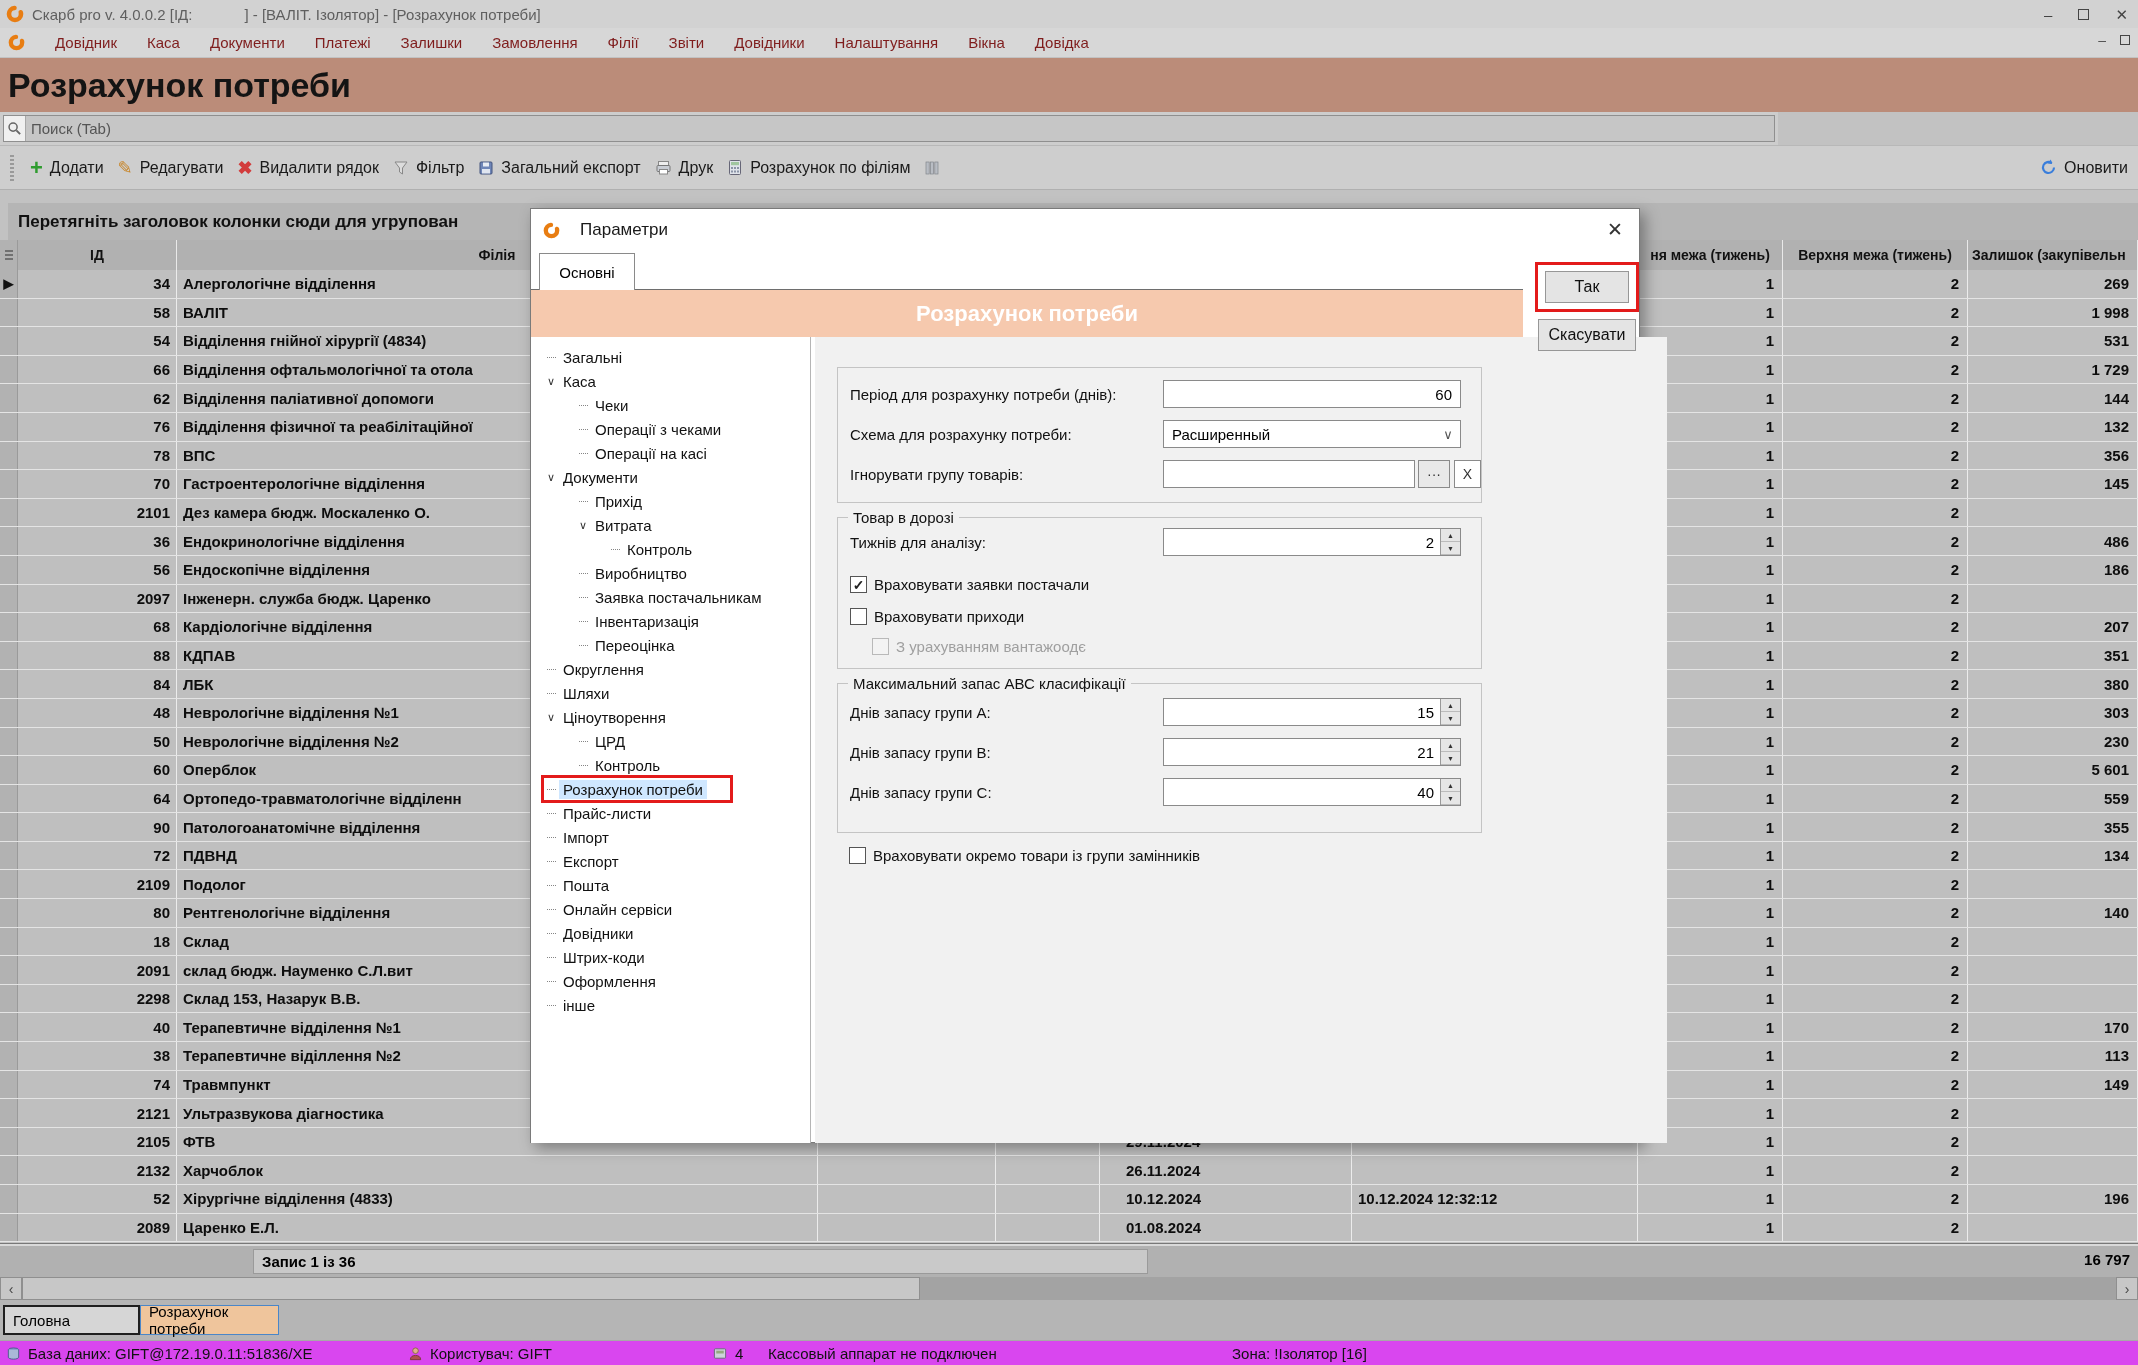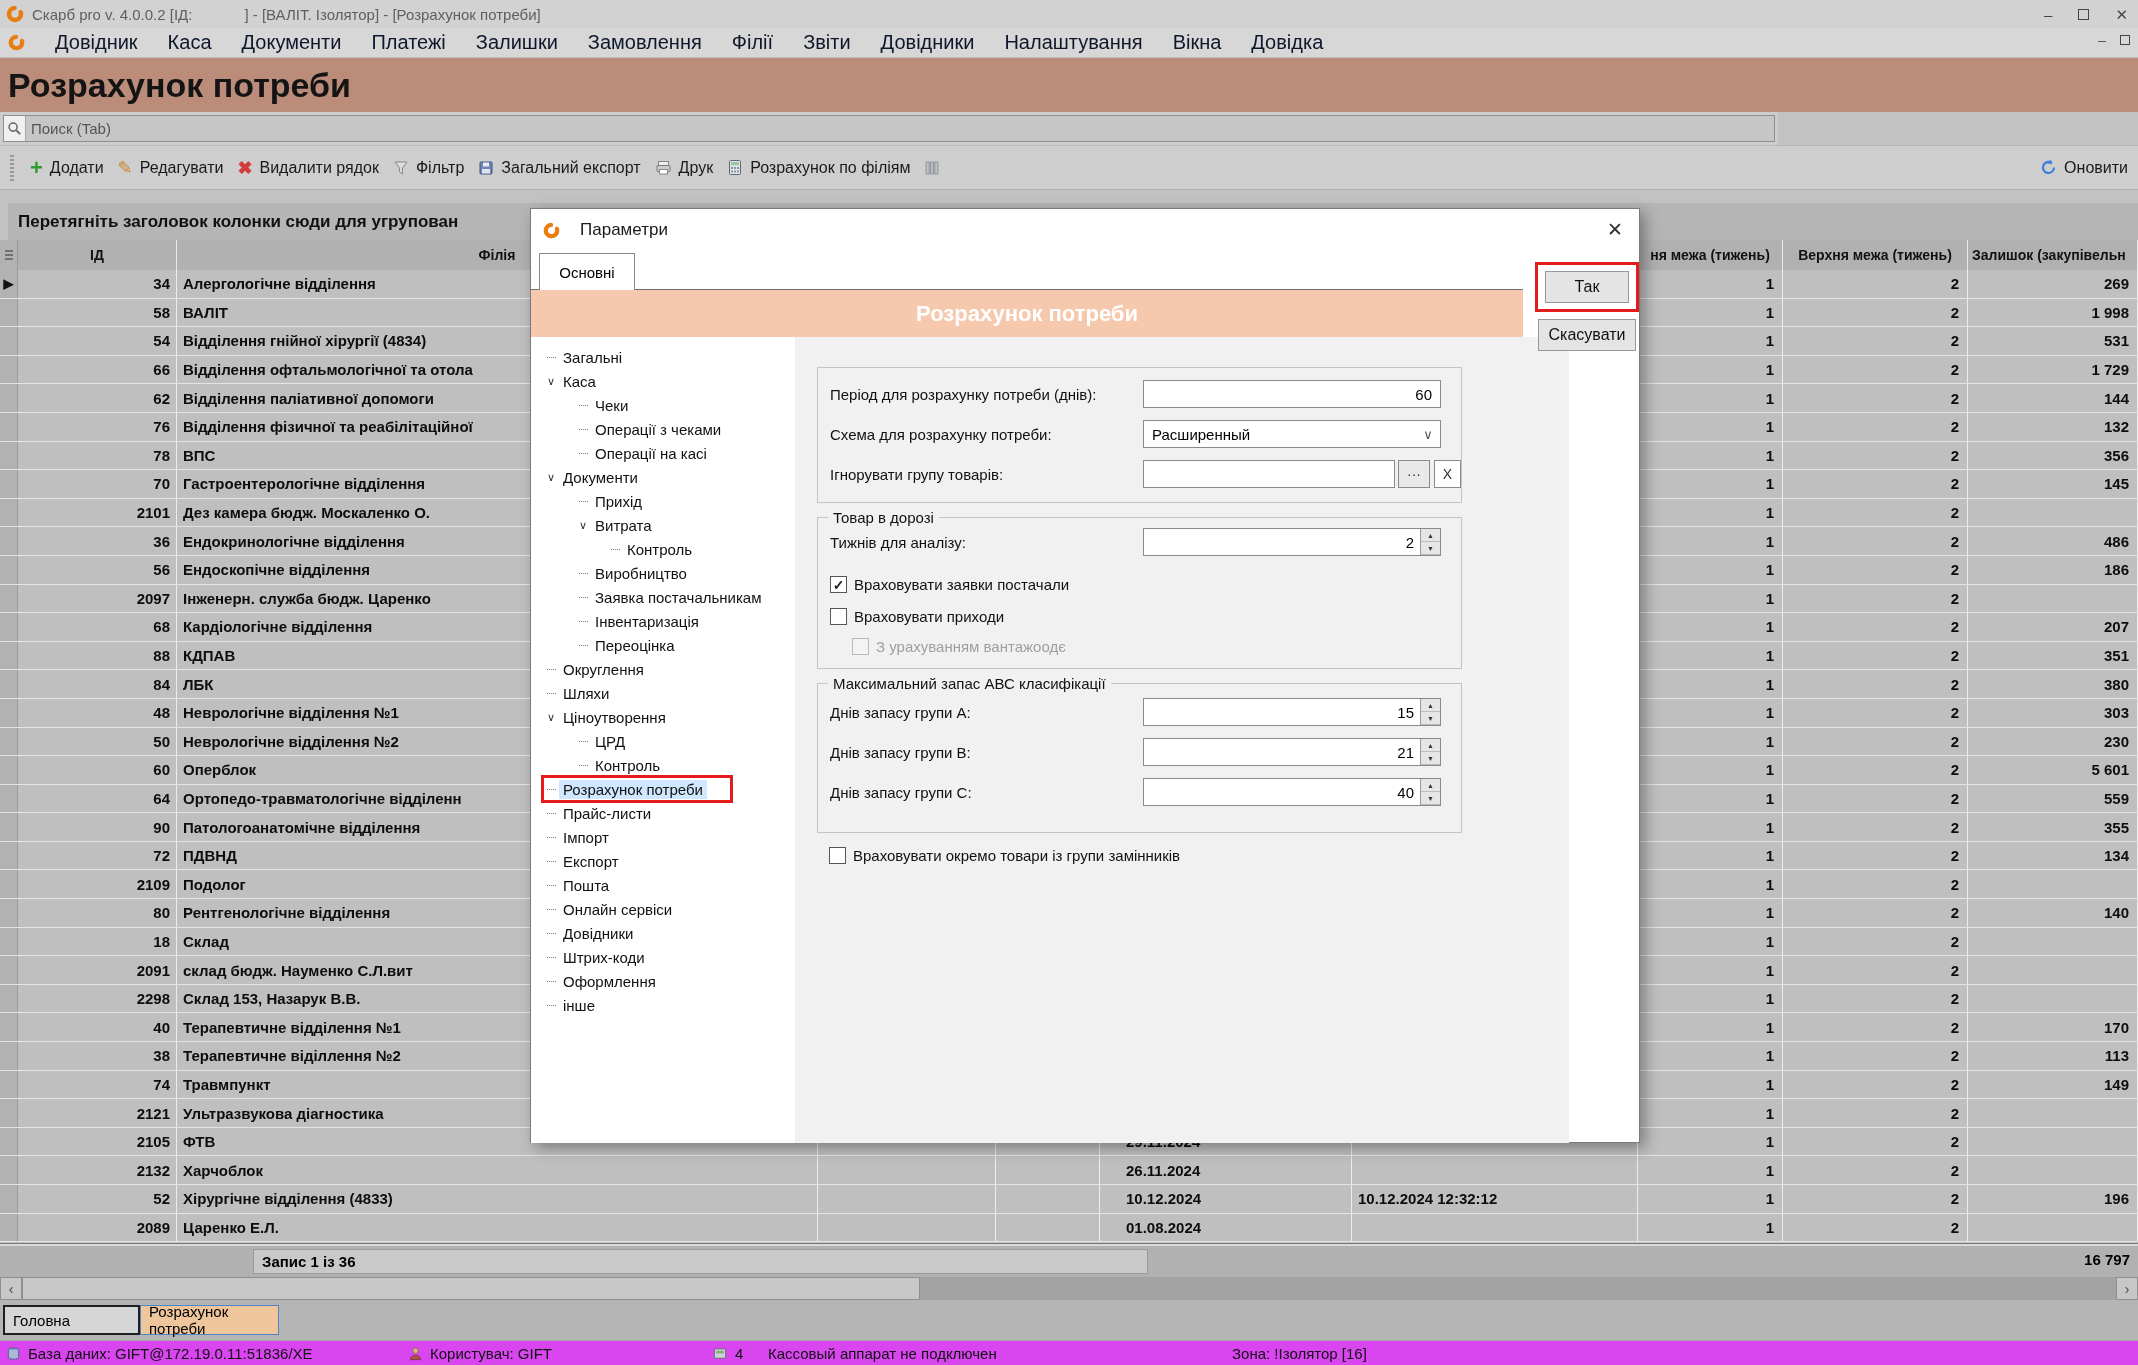--- a/index.html
+++ b/index.html
@@ -7,21 +7,21 @@
   body{font-family:"Liberation Sans",sans-serif;background:#c2c2c2;position:relative}
   .abs{position:absolute}
   
   .titlebar{left:0;top:0;width:2138px;height:28px;background:#d2d2d2;display:flex;align-items:center;padding-left:6px;gap:8px}
   .titlebar .ttl{font-size:15px;color:#5f5f5f;display:flex;align-items:center}
   .redact{display:inline-block;width:52px}
   .winbtns{position:absolute;right:10px;top:0;height:28px;display:flex;gap:26px;align-items:center}
   .winbtns span{color:#444;font-size:15px;line-height:1}
   .wb-box{width:11px;height:11px;border:1.5px solid #444}
   .menubar{left:0;top:28px;width:2138px;height:30px;background:#d7d7d7;display:flex;align-items:center;gap:30px;padding-left:8px;border-bottom:1px solid #c2c2c2}
-  .menubar .mi{font-size:20px;color:#0f172a;cursor:default}
+  .menubar .mi{font-size:15px;color:#7f1d1d;cursor:default}
   .mdi{position:absolute;right:8px;top:32px;display:flex;gap:14px;align-items:center}
   .mdi span{color:#555;font-size:14px}
   .mdi .wb-box{width:10px;height:10px}
   .heading{left:0;top:58px;width:2138px;height:54px;background:#bb8c79;display:flex;align-items:center}
   .heading h1{font-size:34px;font-weight:bold;color:#141414;padding-left:8px}
   
   .searchbar{left:0;top:112px;width:1778px;height:33px;background:#cdcdcd;padding:3px}
   .searchfield{width:100%;height:27px;background:#c6c6c6;border:1px solid #8f8f8f;display:flex;align-items:center}
   .sf-icon{width:22px;height:25px;background:#f0f0f0;border-right:1px solid #a8a8a8;display:flex;align-items:center;justify-content:center}
   .sf-ph{font-size:15px;color:#555;padding-left:5px}
@@ -77,21 +77,21 @@
   .dlg-peach{position:absolute;left:0;top:80px;width:992px;height:48px;background:#f6c9ae;border-top:1px solid #6e6e6e;display:flex;align-items:center;justify-content:center}
   .dlg-peach span{font-size:22px;font-weight:bold;color:#fff}
   .dlg-tree{position:absolute;left:0;top:128px;width:280px;height:806px;background:#fff;border-right:1px solid #b5b5b5;padding-top:8px;overflow:hidden}
   .titem{height:24px;display:flex;align-items:center;font-size:15px;color:#111}
   .titem .exp{width:16px;display:flex;align-items:center;justify-content:center;font-size:11px;color:#333;flex:none}
   .titem .exp:empty::before{content:"";width:9px;border-top:1px dotted #858585}
   .titem.lvl0{padding-left:12px}.titem.lvl1{padding-left:44px}.titem.lvl2{padding-left:76px}
   .titem .tlabel{padding:1px 4px}
   .titem.selected .tlabel{background:#cfe7ff}
   .tree-red{position:absolute;left:10px;top:566px;width:192px;height:28px;border:3px solid #e31b1b;pointer-events:none}
-  .dlg-form{position:absolute;left:264px;top:128px;width:774px;height:806px;background:#f1f1f1}
+  .dlg-form{position:absolute;left:284px;top:128px;width:852px;height:806px;background:#f1f1f1}
   .fg{position:absolute;left:22px;width:645px;border:1px solid #c4c4c4}
   .fg1{top:30px;height:136px}
   .fg2{top:180px;height:152px}
   .fg3{top:346px;height:150px}
   .legend{position:absolute;top:-9px;left:10px;background:#f1f1f1;padding:0 5px;font-size:15px;color:#111}
   .flabel{position:absolute;left:12px;font-size:15px;color:#111;white-space:nowrap}
   .inp{position:absolute;left:325px;width:298px;height:28px;background:#fff;border:1px solid #8a8a8a;display:flex;align-items:center;font-size:15px}
   .inp.num{justify-content:flex-end;padding-right:8px}
   .combo .val{flex:1;padding-left:8px}
   .combo .chev{width:24px;text-align:center;color:#555;font-size:13px}

